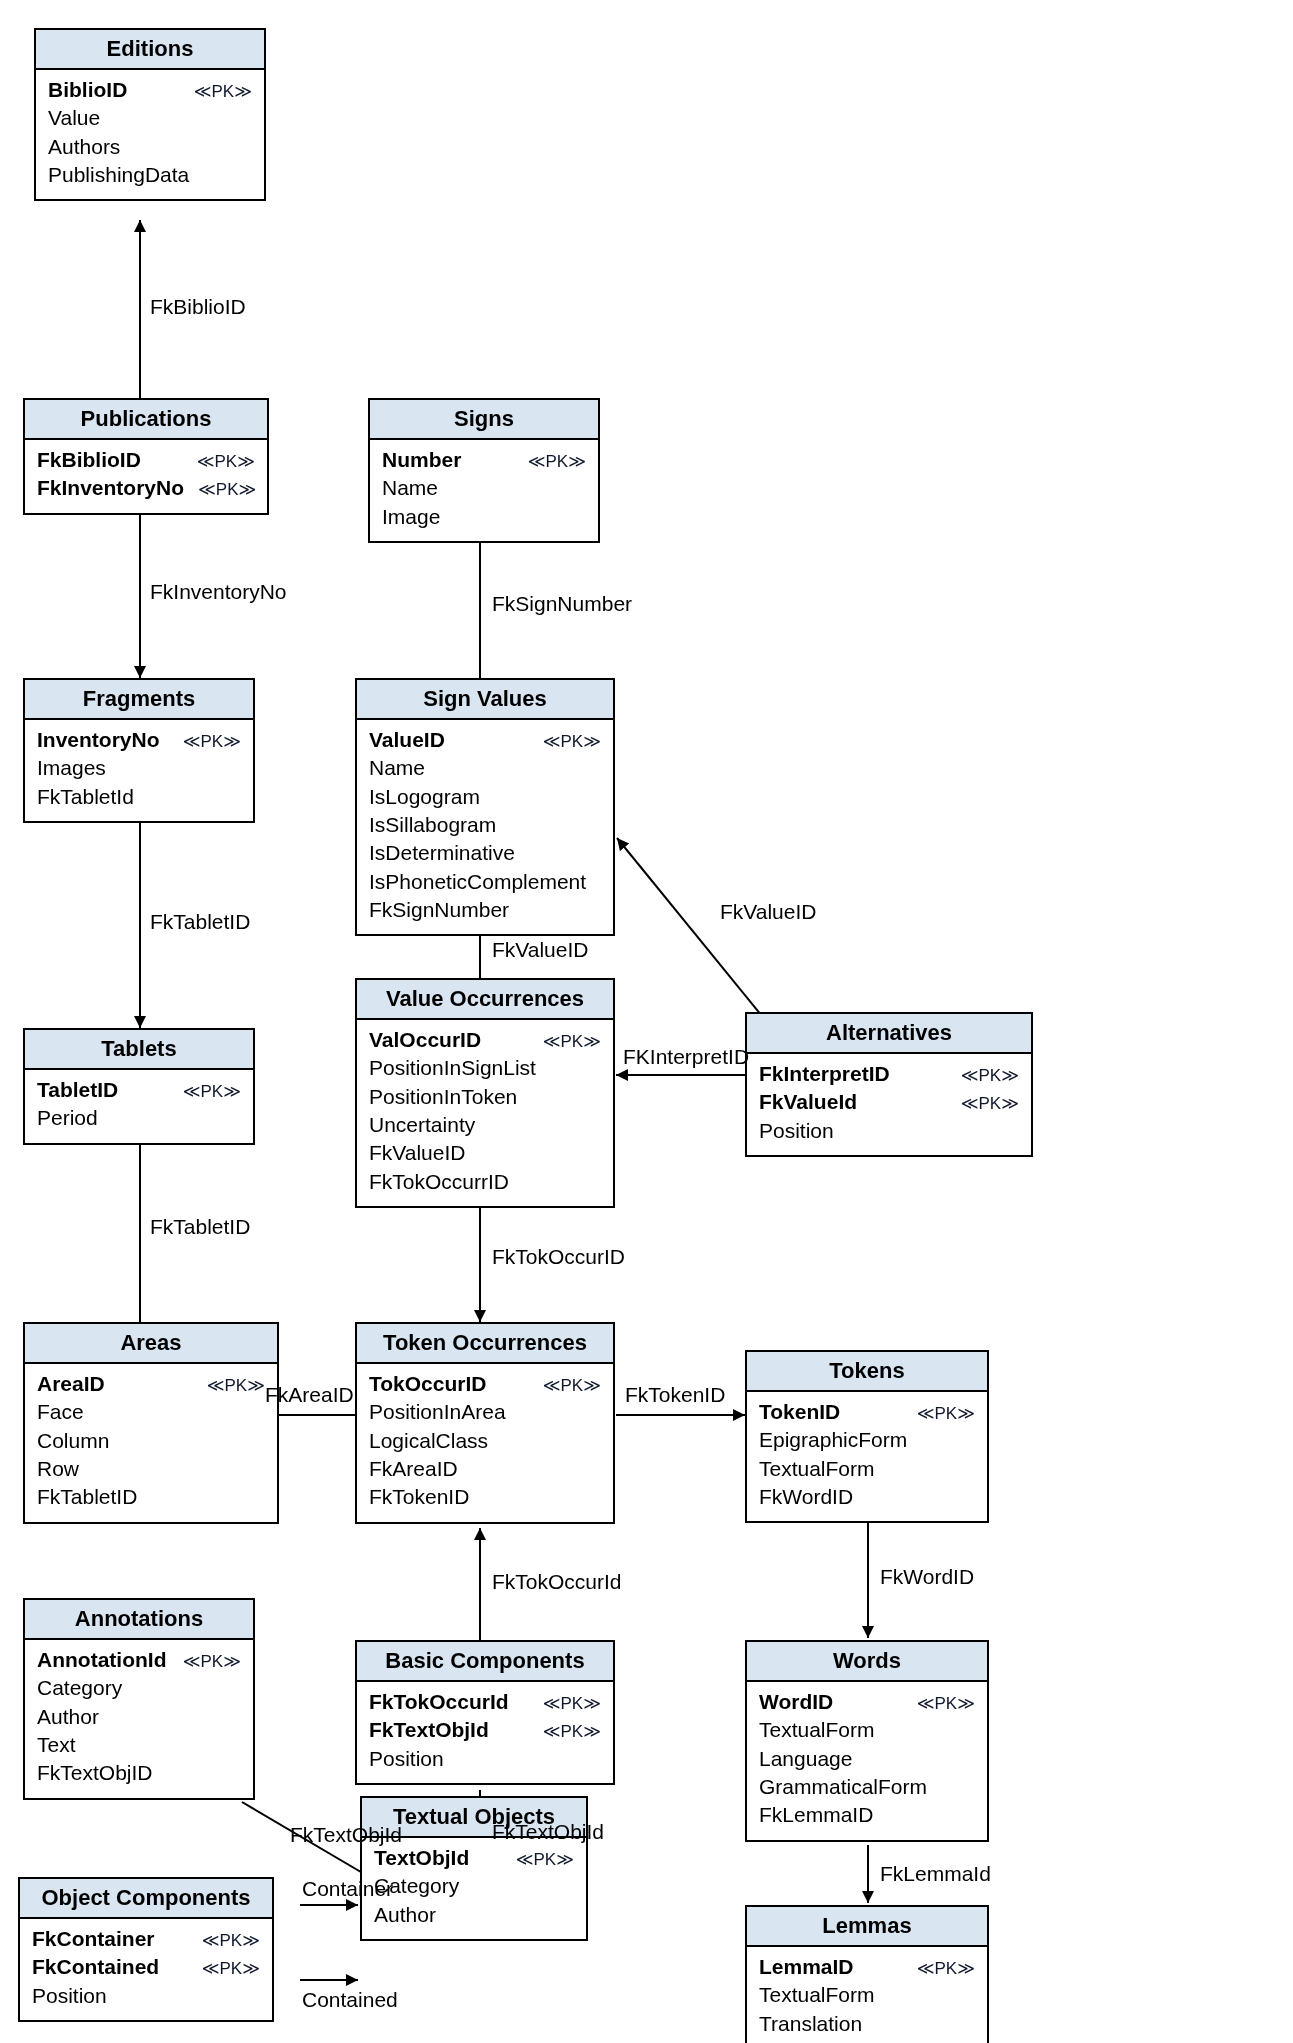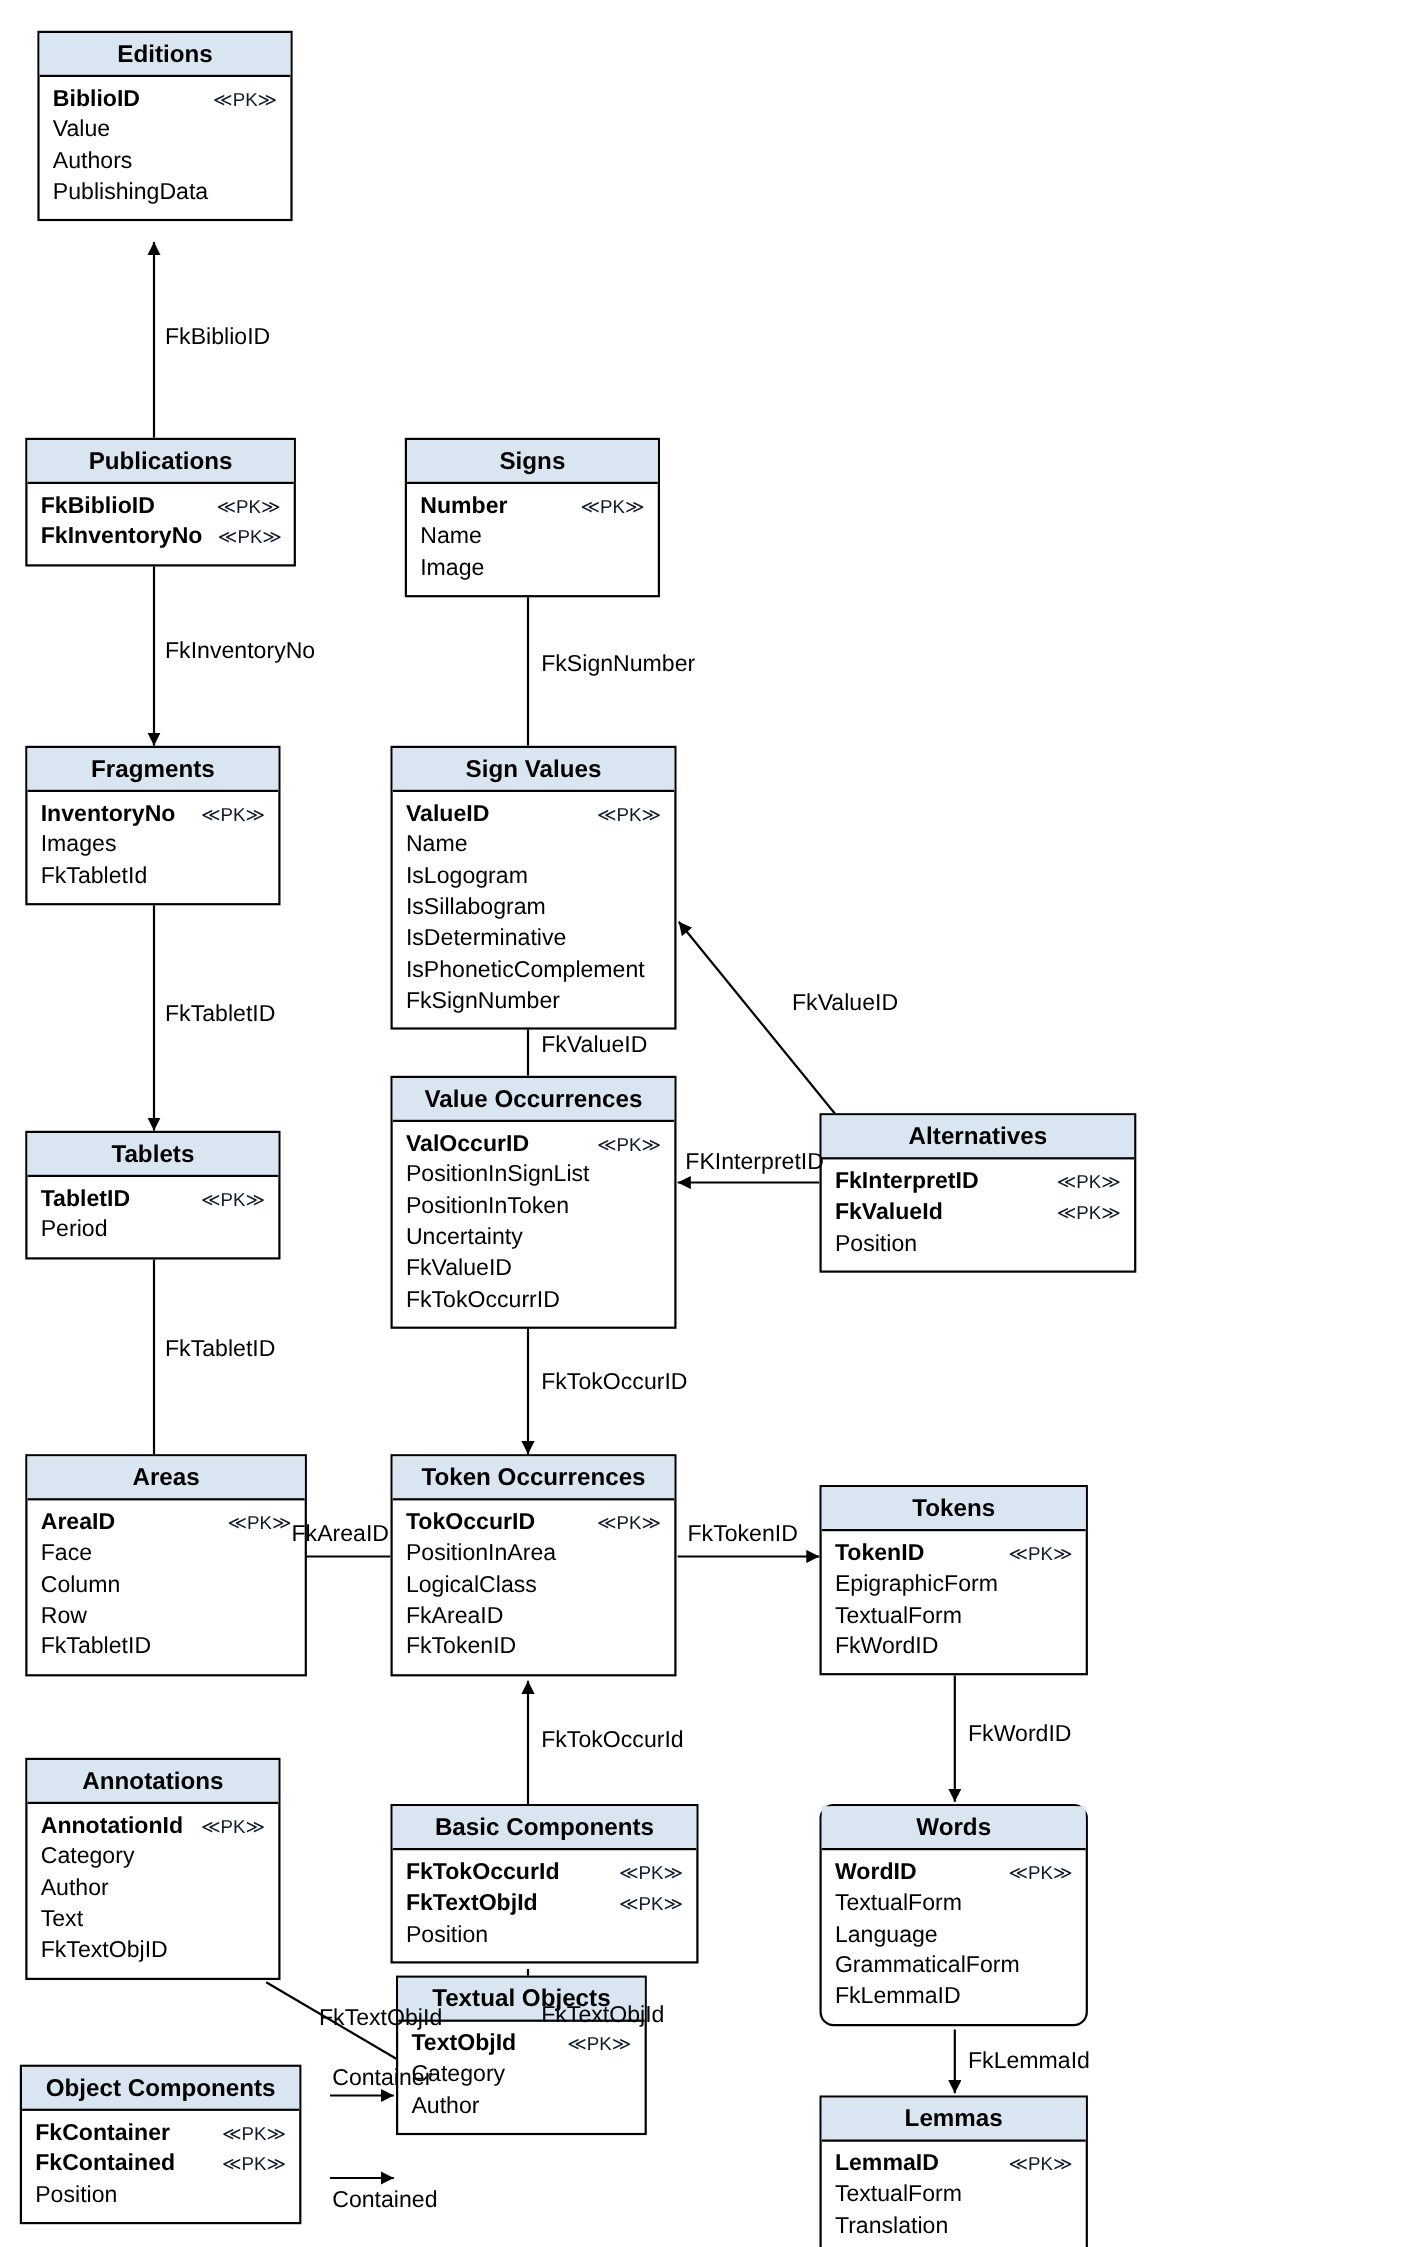--- a/index.html
+++ b/index.html
@@ -317,21 +317,21 @@
         </div>
         <div class="row">
           <span class="attr">FkAreaID</span>
         </div>
         <div class="row">
           <span class="attr">FkTokenID</span>
         </div>
       </div>
   </div>
 
-  <div class="entity" style="left:355px; top:1640px; width:280px;">
+  <div class="entity" style="left:355px; top:1640px; width:260px;">
     <div class="title">Basic Components</div>
     <div class="body">
         <div class="row">
           <span class="attr bold">FkTokOccurId</span>
           <span class="pk">≪PK≫</span>
         </div>
         <div class="row">
           <span class="attr bold">FkTextObjId</span>
           <span class="pk">≪PK≫</span>
         </div>
@@ -386,21 +386,21 @@
         </div>
         <div class="row">
           <span class="attr">TextualForm</span>
         </div>
         <div class="row">
           <span class="attr">FkWordID</span>
         </div>
       </div>
   </div>
 
-  <div class="entity" style="left:745px; top:1640px; width:244px;border-radius:13px;">
+  <div class="entity" style="left:745px; top:1640px; width:244px;">
     <div class="title">Words</div>
     <div class="body">
         <div class="row">
           <span class="attr bold">WordID</span>
           <span class="pk">≪PK≫</span>
         </div>
         <div class="row">
           <span class="attr">TextualForm</span>
         </div>
         <div class="row">

